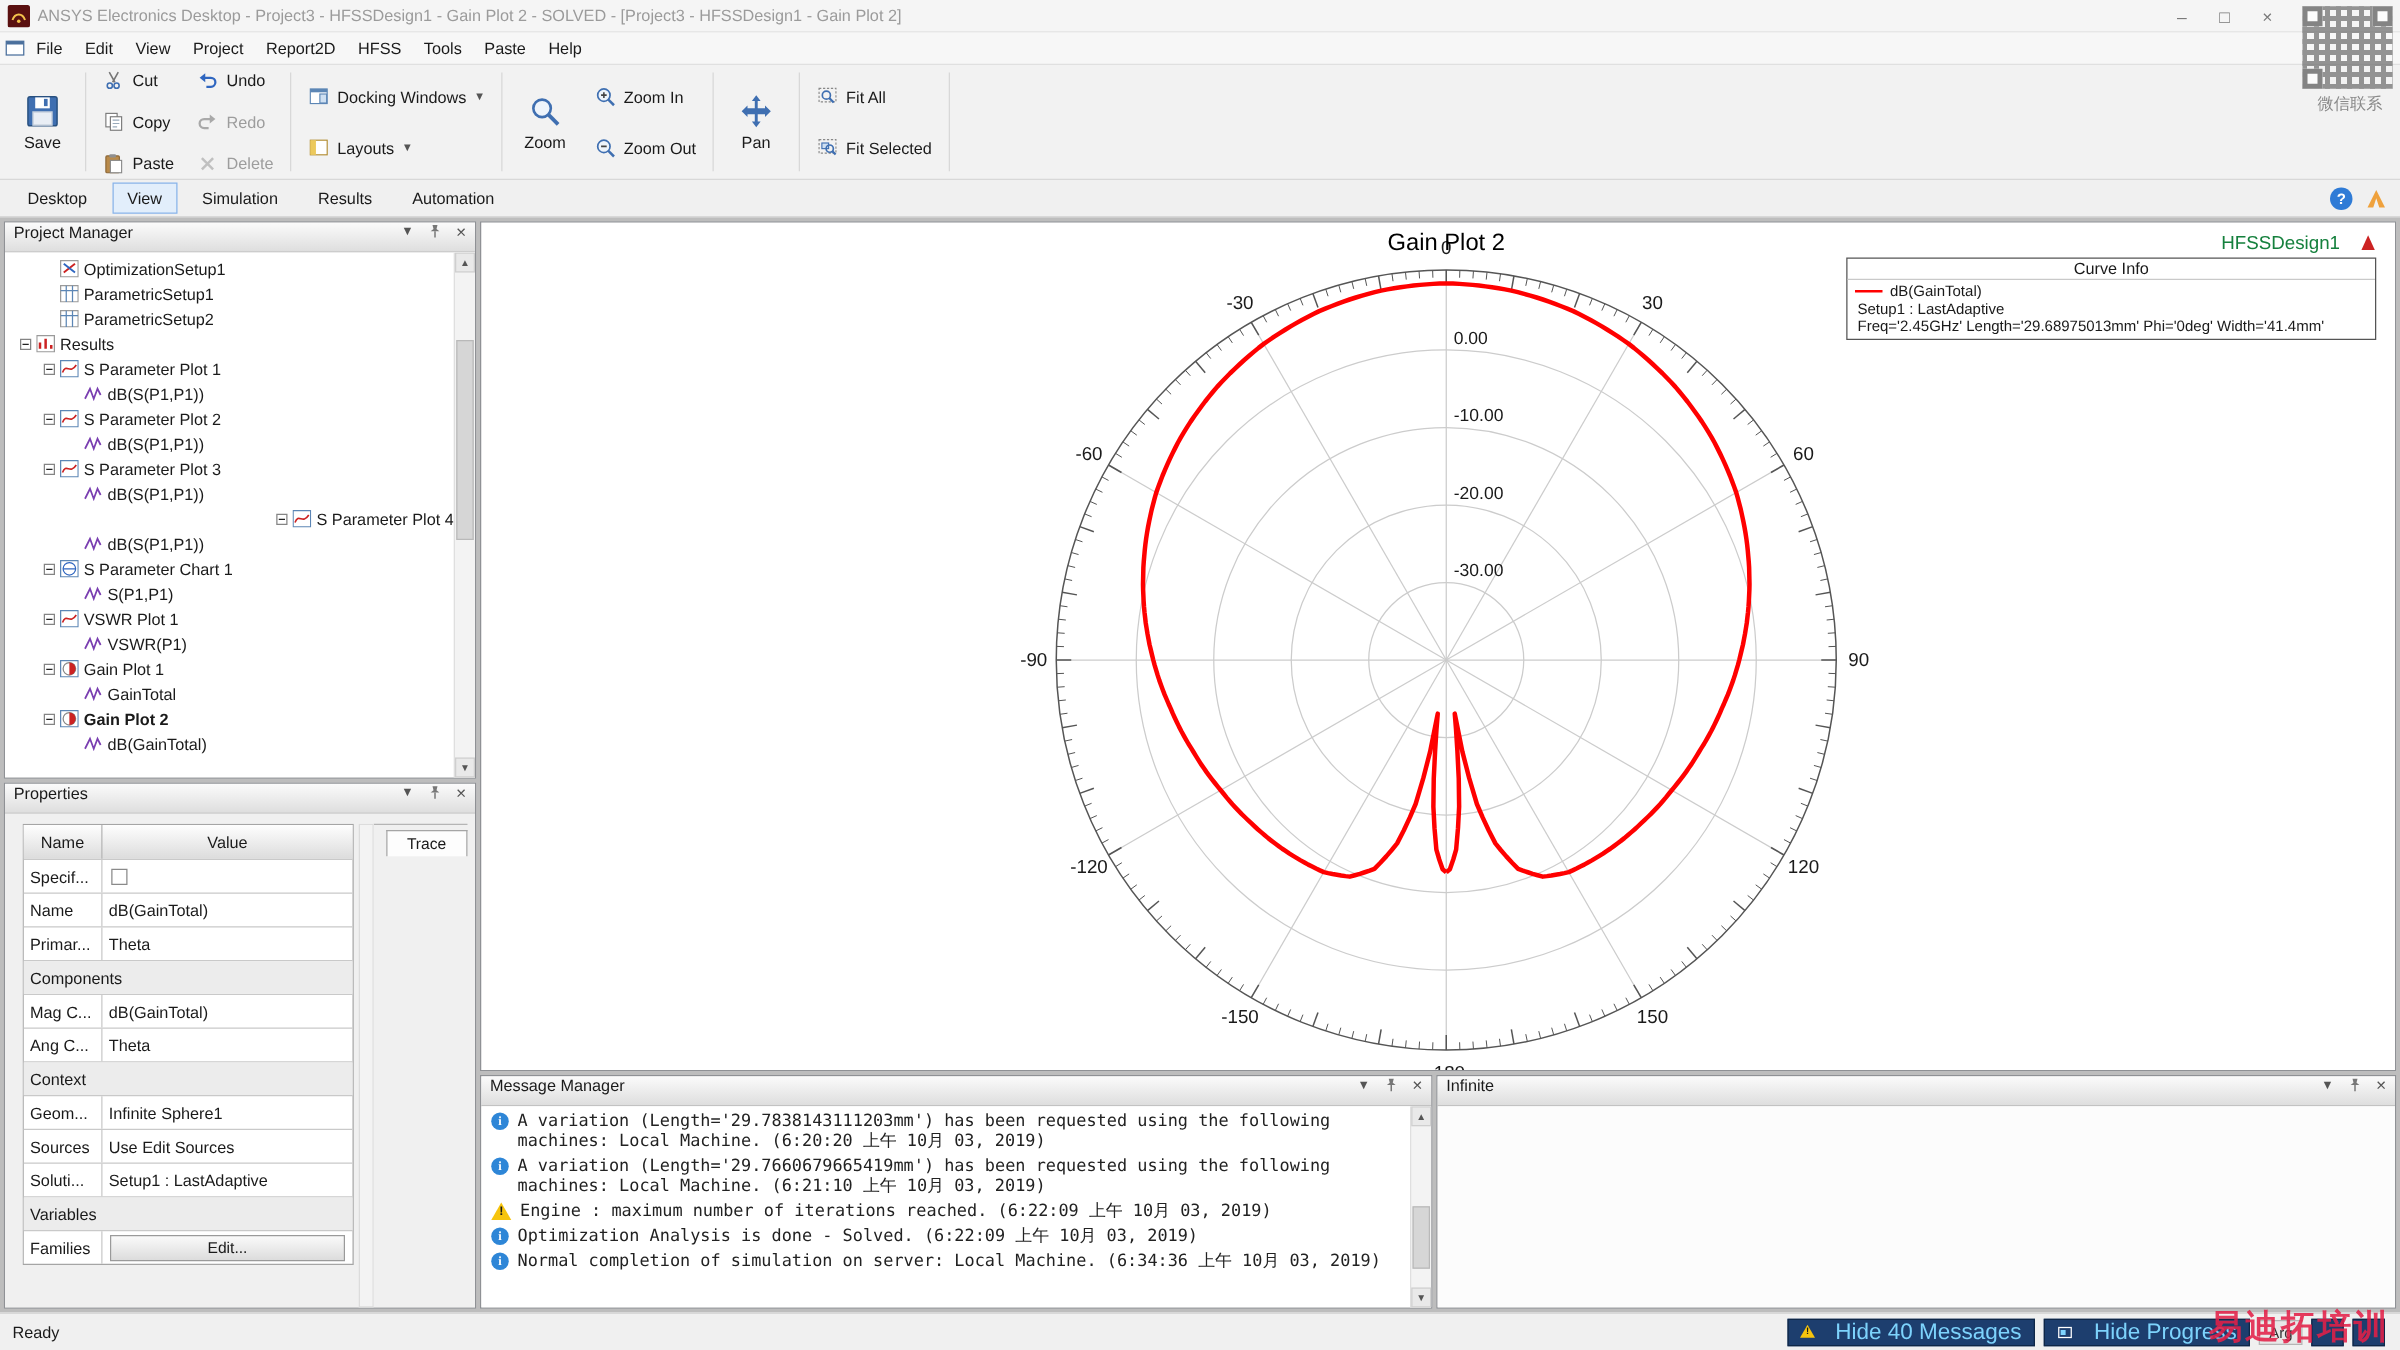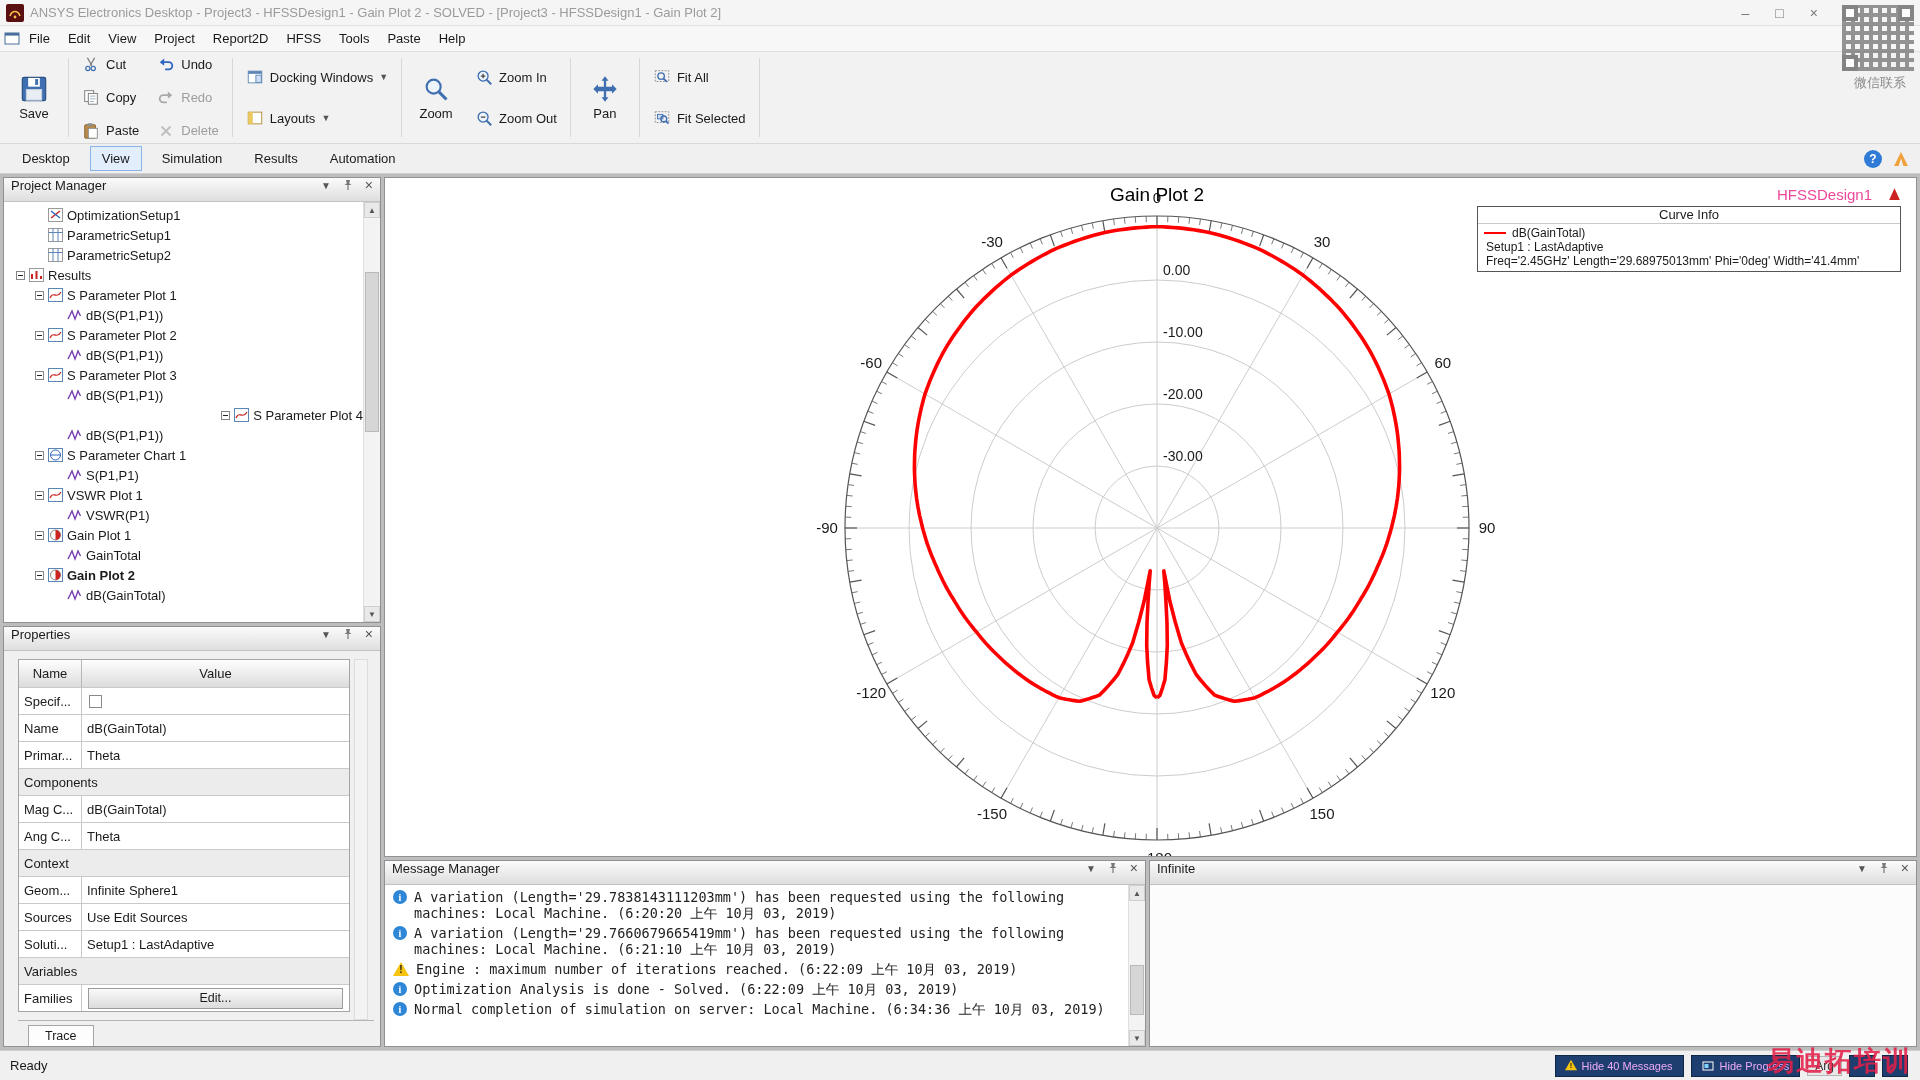--- a/index.html
+++ b/index.html
@@ -49,38 +49,38 @@
 .exp::after{content:"";position:absolute;left:1px;right:1px;top:3px;border-top:1px solid #222}
 .tico{width:15px;height:14px;flex:none}
 .tico svg{width:100%;height:100%}
 
 .vscroll{width:17px;background:#f3f3f3;border-left:1px solid #dfdfdf;position:relative;flex:none}
 .sbtn{position:absolute;left:0;width:16px;height:16px;background:#e9e9e9;border:1px solid #cfcfcf;color:#555;font-size:8px;display:flex;align-items:center;justify-content:center}
 .sbtn.up{top:0}.sbtn.down{bottom:0}
 .sthumb{position:absolute;left:1px;width:14px;background:#d6d6d6;border:1px solid #b9b9b9}
 
 .props-panel{flex:1}
-.props-body{flex:1;display:flex;flex-direction:column;background:#f0f0f0;padding:8px 6px 0 14px;overflow:hidden}
+.props-body{flex:1;display:flex;flex-direction:row;background:#f0f0f0;padding:8px 6px 0 14px;overflow:hidden}
 .props-row{display:flex;flex:1;overflow:hidden}
 .ptable{width:332px;border:1px solid #a5a5a5;background:#fff;align-self:flex-start}
 .prow{display:grid;grid-template-columns:62px 1fr;height:27px;border-top:1px solid #c9c9c9}
 .prow.hdr{border-top:none;background:linear-gradient(#fefefe,#dcdcdc)}
 .pcell{padding:0 5px;display:flex;align-items:center;overflow:hidden;white-space:nowrap}
 .pcell.val{border-left:1px solid #c9c9c9}
 .prow.hdr .pcell{justify-content:center;border-left-color:#b5b5b5}
 .psection{grid-column:1/-1;background:#ececec;font-weight:normal;display:flex;align-items:center;padding:0 5px}
 .cbx{width:13px;height:13px;border:1px solid #8a8a8a;background:#fff;margin-left:2px}
 .ebtn{flex:1;height:21px;margin:0 1px;background:linear-gradient(#fafafa,#dcdcdc);border:1px solid #9a9a9a;font-size:12.5px;display:flex;align-items:center;justify-content:center}
 .props-scroll{width:14px;margin-left:4px;background:#f3f3f3;border:1px solid #dcdcdc;position:relative}
 .trace-tabs{height:26px;border-top:1px solid #b5b5b5;background:#f0f0f0;display:flex;align-items:flex-end;padding-left:10px;flex:none}
 .trace-tab{height:21px;padding:0 16px;background:#fdfdfd;border:1px solid #a5a5a5;border-bottom:none;display:flex;align-items:center;font-size:12.5px}
 
 .plot-panel{height:680px;background:#fff;border:1px solid #8f9195;position:relative;overflow:hidden}
 .plot-title{position:absolute;top:6px;left:772px;transform:translateX(-50%);font-size:19px;color:#000}
-.design-label{position:absolute;top:8px;right:44px;font-size:15px;color:#ec4899}
+.design-label{position:absolute;top:8px;right:44px;font-size:15px;color:#15803d}
 .flag{position:absolute;top:8px;right:14px;width:15px;height:15px}
 .legend{position:absolute;top:28px;right:15px;width:424px;border:1px solid #555;background:#fff;font-size:12px;line-height:14px;padding-bottom:3px}
 .legend-title{text-align:center;font-size:13px;padding:1px 0;border-bottom:1px solid #c9c9c9}
 .legend-row1{display:flex;align-items:center;gap:6px;padding:2px 6px 0 6px}
 .swatch{width:22px;height:0;border-top:2px solid #ff0000;flex:none}
 .legend-line{padding:0 6px 0 8px;white-space:nowrap;overflow:hidden}
 
 .bottom-row{flex:1;display:flex;gap:3px}
 .msg-panel{width:762px}
 .msg-body{flex:1;background:#fff;display:flex;overflow:hidden}
@@ -89,21 +89,21 @@
 .msg-ico{flex:none;margin-top:1px}
 .i-info{width:14px;height:14px;border-radius:50%;background:#2e86d7;color:#fff;font:bold 10px "Liberation Serif",serif;display:flex;align-items:center;justify-content:center}
 .i-warn{position:relative;width:16px;height:14px}
 .i-warn::before{content:"";position:absolute;left:0;top:0;border-left:8px solid transparent;border-right:8px solid transparent;border-bottom:14px solid #f6c40e}
 .i-warn::after{content:"!";position:absolute;left:0;right:0;top:2px;text-align:center;font:bold 10px "Liberation Sans",sans-serif;color:#1a1a1a}
 .progress-panel{flex:1}
 .progress-body{flex:1;background:#fcfcfc}
 
 .statusbar{height:30px;background:#f0f0f0;border-top:1px solid #cfcfcf;display:flex;align-items:center;padding:0 10px;position:relative}
 .sb-right{margin-left:auto;display:flex;align-items:center;gap:7px;margin-right:2px}
-.sb-btn{height:22px;background:#1d3e6e;color:#f0abfc;font-size:11px;display:flex;align-items:center;gap:6px;padding:0 10px;border:1px solid #0f2747}
+.sb-btn{height:22px;background:#1d3e6e;color:#7dd3fc;font-size:18px;display:flex;align-items:center;gap:17px;padding:0 10px;border:1px solid #0f2747}
 .sb-btn .i-warn{transform:scale(.75);margin:-2px -3px 0 -3px}
 .sb-extra{height:20px;background:#e8e8e8;border:1px solid #b5b5b5;padding:0 7px;font-size:12px;display:flex;align-items:center;color:#333}
 .sb-tile{width:26px;height:22px;background:#1d3e6e;border:1px solid #0f2747}
 
 .qr{position:absolute;top:5px;right:6px;width:72px;height:66px;opacity:.7;z-index:60;background:repeating-linear-gradient(0deg,#6a6a6a 0 4px,transparent 4px 9px),repeating-linear-gradient(90deg,#6a6a6a 0 4px,transparent 4px 9px)}
 .qr i{position:absolute;width:16px;height:16px;border:4px solid #555;background:#fff}
 .qr i:nth-child(1){left:0;top:0}.qr i:nth-child(2){right:0;top:0}.qr i:nth-child(3){left:0;bottom:0}
 .qr-caption{position:absolute;top:74px;right:14px;color:#8a8a8a;font-size:13px;z-index:60}
 .brand{position:absolute;bottom:1px;right:8px;color:rgba(226,32,72,.88);font-size:27px;font-weight:bold;letter-spacing:2px;z-index:60}
 </style>

